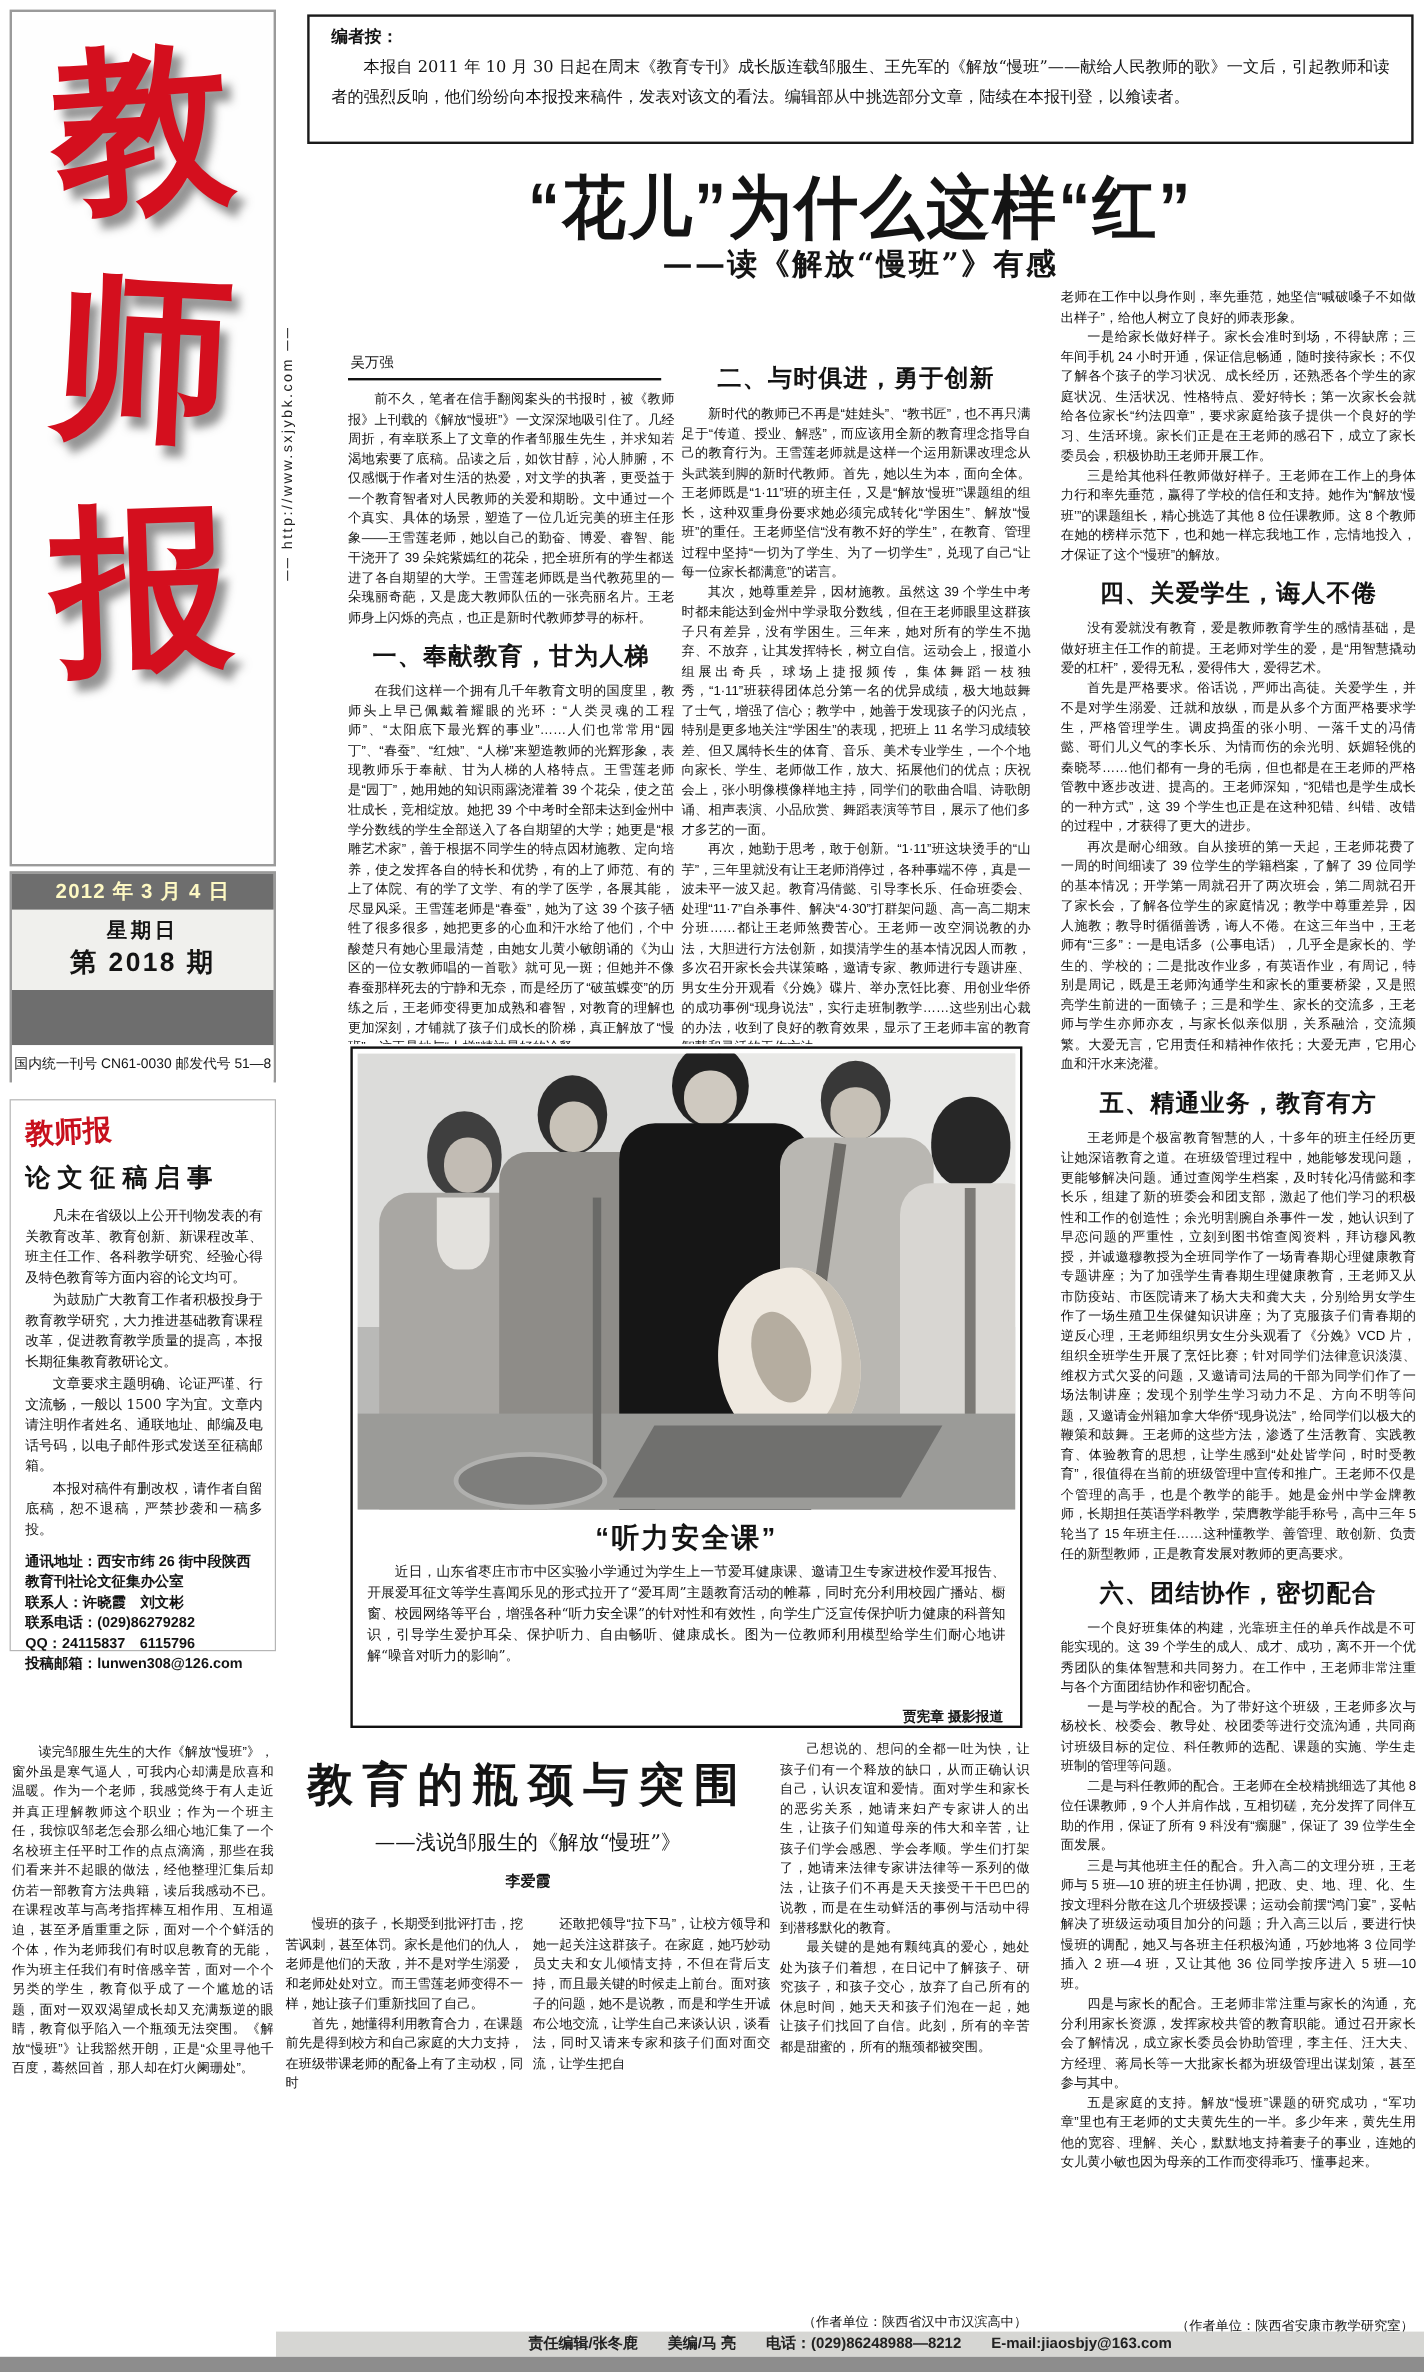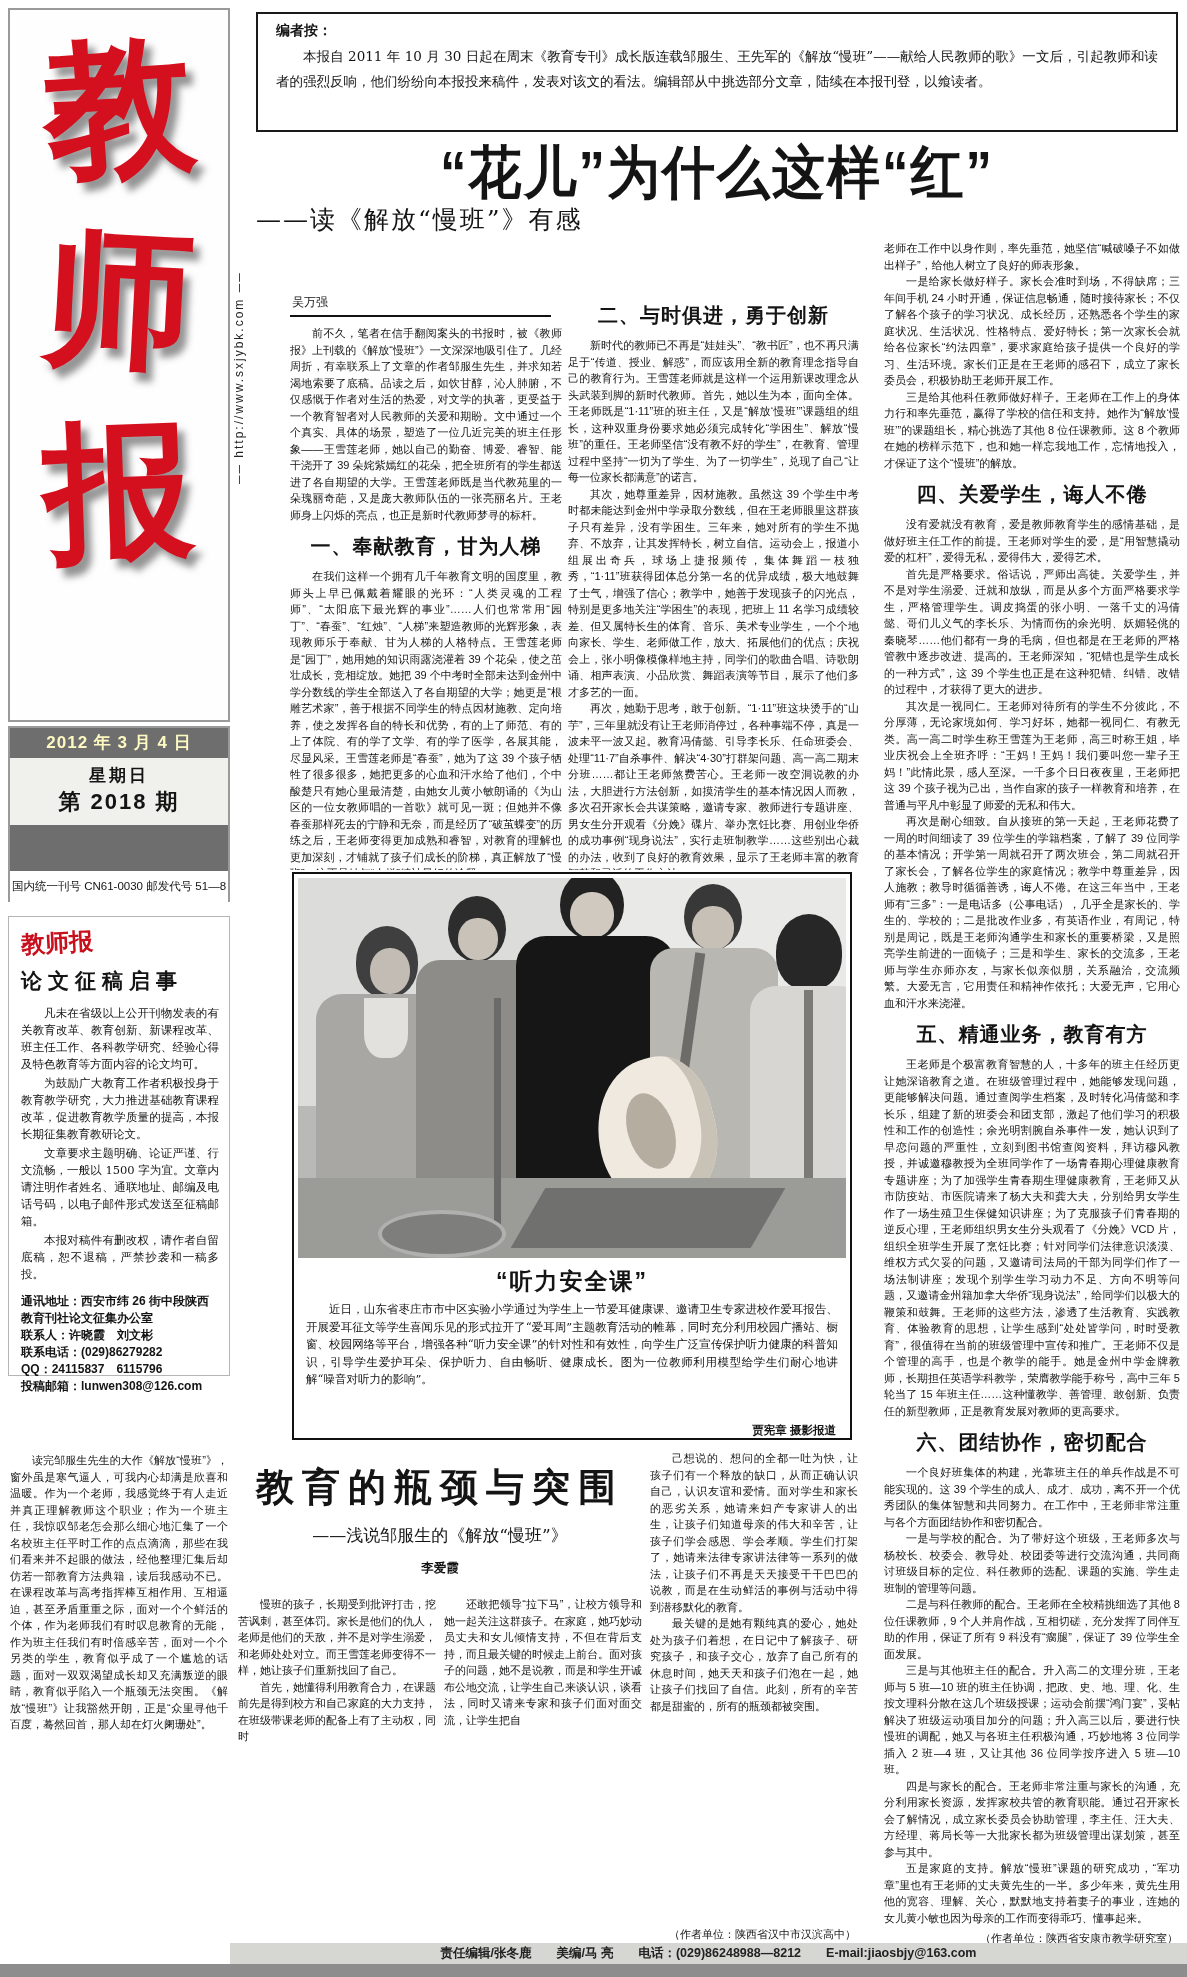--- a/index.html
+++ b/index.html
@@ -32,26 +32,26 @@
   .call-p{font-size:11.5px;line-height:17px;text-align:justify;text-indent:2em;margin:0 0 2px 0;font-family:"DejaVu Serif",serif;}
   .call-contact{font-size:12px;font-weight:bold;line-height:17px;margin-top:10px;}
   .rail-bottom{left:10px;top:1452px;width:218px;height:496px;overflow:hidden;}
   
   .vurl{
     left:232px;top:168px;height:420px;width:18px;
     writing-mode:vertical-rl;transform:rotate(180deg);
     font-size:12px;letter-spacing:2px;color:#222;text-align:center;
   }
   
-  .editor{left:256px;top:12px;width:922px;height:120px;border:2px solid #1a1a1a;box-sizing:border-box;padding:8px 18px;}
+  .editor{left:256px;top:12px;width:922px;height:108px;border:2px solid #1a1a1a;box-sizing:border-box;padding:8px 18px;}
   .ed-label{font-weight:bold;font-size:14px;margin-bottom:4px;}
   .ed-body{font-size:13.5px;line-height:25px;text-indent:2em;text-align:justify;font-family:"DejaVu Serif",serif;}
   
   .headline{left:256px;top:138px;width:922px;text-align:center;font-size:53px;font-weight:900;letter-spacing:2px;transform:scaleY(1.08);}
-  .subtitle{left:256px;top:203px;width:922px;text-align:left;font-size:25px;font-family:"DejaVu Serif",serif;letter-spacing:2px;}
+  .subtitle{left:256px;top:203px;width:922px;text-align:center;font-size:25px;font-family:"DejaVu Serif",serif;letter-spacing:2px;font-weight:bold;}
   
   .col{overflow:hidden;}
   .col,.col p{font-size:11px;}
   .para{line-height:16.5px;text-align:justify;text-indent:2em;margin:0;}
   .para.noindent{text-indent:0;}
   .sec-head{font-size:20px;font-weight:900;text-align:center;margin:10px 0 8px 0;letter-spacing:1px;}
   .byline{font-size:12px;margin:2px 0 4px 2px;}
   .byline-rule{border:0;border-top:2px solid #111;margin:0 0 8px 0;width:96%;}
   .col1{left:290px;top:292px;width:272px;height:578px;}
   .col2{left:568px;top:292px;width:291px;height:578px;}
@@ -143,21 +143,20 @@
   </div>
 
 <div class="abs col col3">
   <div>
       <p class="para noindent">老师在工作中以身作则，率先垂范，她坚信“喊破嗓子不如做出样子”，给他人树立了良好的师表形象。</p>
       <p class="para">一是给家长做好样子。家长会准时到场，不得缺席；三年间手机 24 小时开通，保证信息畅通，随时接待家长；不仅了解各个孩子的学习状况、成长经历，还熟悉各个学生的家庭状况、生活状况、性格特点、爱好特长；第一次家长会就给各位家长“约法四章”，要求家庭给孩子提供一个良好的学习、生活环境。家长们正是在王老师的感召下，成立了家长委员会，积极协助王老师开展工作。</p>
       <p class="para">三是给其他科任教师做好样子。王老师在工作上的身体力行和率先垂范，赢得了学校的信任和支持。她作为“解放‘慢班’”的课题组长，精心挑选了其他 8 位任课教师。这 8 个教师在她的榜样示范下，也和她一样忘我地工作，忘情地投入，才保证了这个“慢班”的解放。</p>
       <div class="sec-head">四、关爱学生，诲人不倦</div>
       <p class="para">没有爱就没有教育，爱是教师教育学生的感情基础，是做好班主任工作的前提。王老师对学生的爱，是“用智慧撬动爱的杠杆”，爱得无私，爱得伟大，爱得艺术。</p>
       <p class="para">首先是严格要求。俗话说，严师出高徒。关爱学生，并不是对学生溺爱、迁就和放纵，而是从多个方面严格要求学生，严格管理学生。调皮捣蛋的张小明、一落千丈的冯倩懿、哥们儿义气的李长乐、为情而伤的余光明、妖媚轻佻的秦晓琴……他们都有一身的毛病，但也都是在王老师的严格管教中逐步改进、提高的。王老师深知，“犯错也是学生成长的一种方式”，这 39 个学生也正是在这种犯错、纠错、改错的过程中，才获得了更大的进步。</p>
-      <p class="para">其次是一视同仁。王老师对待所有的学生不分彼此，不分厚薄，无论家境如何、学习好坏，她都一视同仁、有教无类。高一高二时学生称王雪莲为王老师，高三时称王姐，毕业庆祝会上全班齐呼：“王妈！王妈！我们要叫您一辈子王妈！”此情此景，感人至深。一千多个日日夜夜里，王老师把这 39 个孩子视为己出，当作自家的孩子一样教育和培养，在普通与平凡中彰显了师爱的无私和伟大。</p>
       <p class="para">再次是耐心细致。自从接班的第一天起，王老师花费了一周的时间细读了 39 位学生的学籍档案，了解了 39 位同学的基本情况；开学第一周就召开了两次班会，第二周就召开了家长会，了解各位学生的家庭情况；教学中尊重差异，因人施教；教导时循循善诱，诲人不倦。在这三年当中，王老师有“三多”：一是电话多（公事电话），几乎全是家长的、学生的、学校的；二是批改作业多，有英语作业，有周记，特别是周记，既是王老师沟通学生和家长的重要桥梁，又是照亮学生前进的一面镜子；三是和学生、家长的交流多，王老师与学生亦师亦友，与家长似亲似朋，关系融洽，交流频繁。大爱无言，它用责任和精神作依托；大爱无声，它用心血和汗水来浇灌。</p>
       <div class="sec-head">五、精通业务，教育有方</div>
       <p class="para">王老师是个极富教育智慧的人，十多年的班主任经历更让她深谙教育之道。在班级管理过程中，她能够发现问题，更能够解决问题。通过查阅学生档案，及时转化冯倩懿和李长乐，组建了新的班委会和团支部，激起了他们学习的积极性和工作的创造性；余光明割腕自杀事件一发，她认识到了早恋问题的严重性，立刻到图书馆查阅资料，拜访穆风教授，并诚邀穆教授为全班同学作了一场青春期心理健康教育专题讲座；为了加强学生青春期生理健康教育，王老师又从市防疫站、市医院请来了杨大夫和龚大夫，分别给男女学生作了一场生殖卫生保健知识讲座；为了克服孩子们青春期的逆反心理，王老师组织男女生分头观看了《分娩》VCD 片，组织全班学生开展了烹饪比赛；针对同学们法律意识淡漠、维权方式欠妥的问题，又邀请司法局的干部为同学们作了一场法制讲座；发现个别学生学习动力不足、方向不明等问题，又邀请金州籍加拿大华侨“现身说法”，给同学们以极大的鞭策和鼓舞。王老师的这些方法，渗透了生活教育、实践教育、体验教育的思想，让学生感到“处处皆学问，时时受教育”，很值得在当前的班级管理中宣传和推广。王老师不仅是个管理的高手，也是个教学的能手。她是金州中学金牌教师，长期担任英语学科教学，荣膺教学能手称号，高中三年 5 轮当了 15 年班主任……这种懂教学、善管理、敢创新、负责任的新型教师，正是教育发展对教师的更高要求。</p>
       <div class="sec-head">六、团结协作，密切配合</div>
       <p class="para">一个良好班集体的构建，光靠班主任的单兵作战是不可能实现的。这 39 个学生的成人、成才、成功，离不开一个优秀团队的集体智慧和共同努力。在工作中，王老师非常注重与各个方面团结协作和密切配合。</p>
       <p class="para">一是与学校的配合。为了带好这个班级，王老师多次与杨校长、校委会、教导处、校团委等进行交流沟通，共同商讨班级目标的定位、科任教师的选配、课题的实施、学生走班制的管理等问题。</p>
       <p class="para">二是与科任教师的配合。王老师在全校精挑细选了其他 8 位任课教师，9 个人并肩作战，互相切磋，充分发挥了同伴互助的作用，保证了所有 9 科没有“瘸腿”，保证了 39 位学生全面发展。</p>
       <p class="para">三是与其他班主任的配合。升入高二的文理分班，王老师与 5 班—10 班的班主任协调，把政、史、地、理、化、生按文理科分散在这几个班级授课；运动会前摆“鸿门宴”，妥帖解决了班级运动项目加分的问题；升入高三以后，要进行快慢班的调配，她又与各班主任积极沟通，巧妙地将 3 位同学插入 2 班—4 班，又让其他 36 位同学按序进入 5 班—10 班。</p>
       <p class="para">四是与家长的配合。王老师非常注重与家长的沟通，充分利用家长资源，发挥家校共管的教育职能。通过召开家长会了解情况，成立家长委员会协助管理，李主任、汪大夫、方经理、蒋局长等一大批家长都为班级管理出谋划策，甚至参与其中。</p>
       <p class="para">五是家庭的支持。解放“慢班”课题的研究成功，“军功章”里也有王老师的丈夫黄先生的一半。多少年来，黄先生用他的宽容、理解、关心，默默地支持着妻子的事业，连她的女儿黄小敏也因为母亲的工作而变得乖巧、懂事起来。</p>

